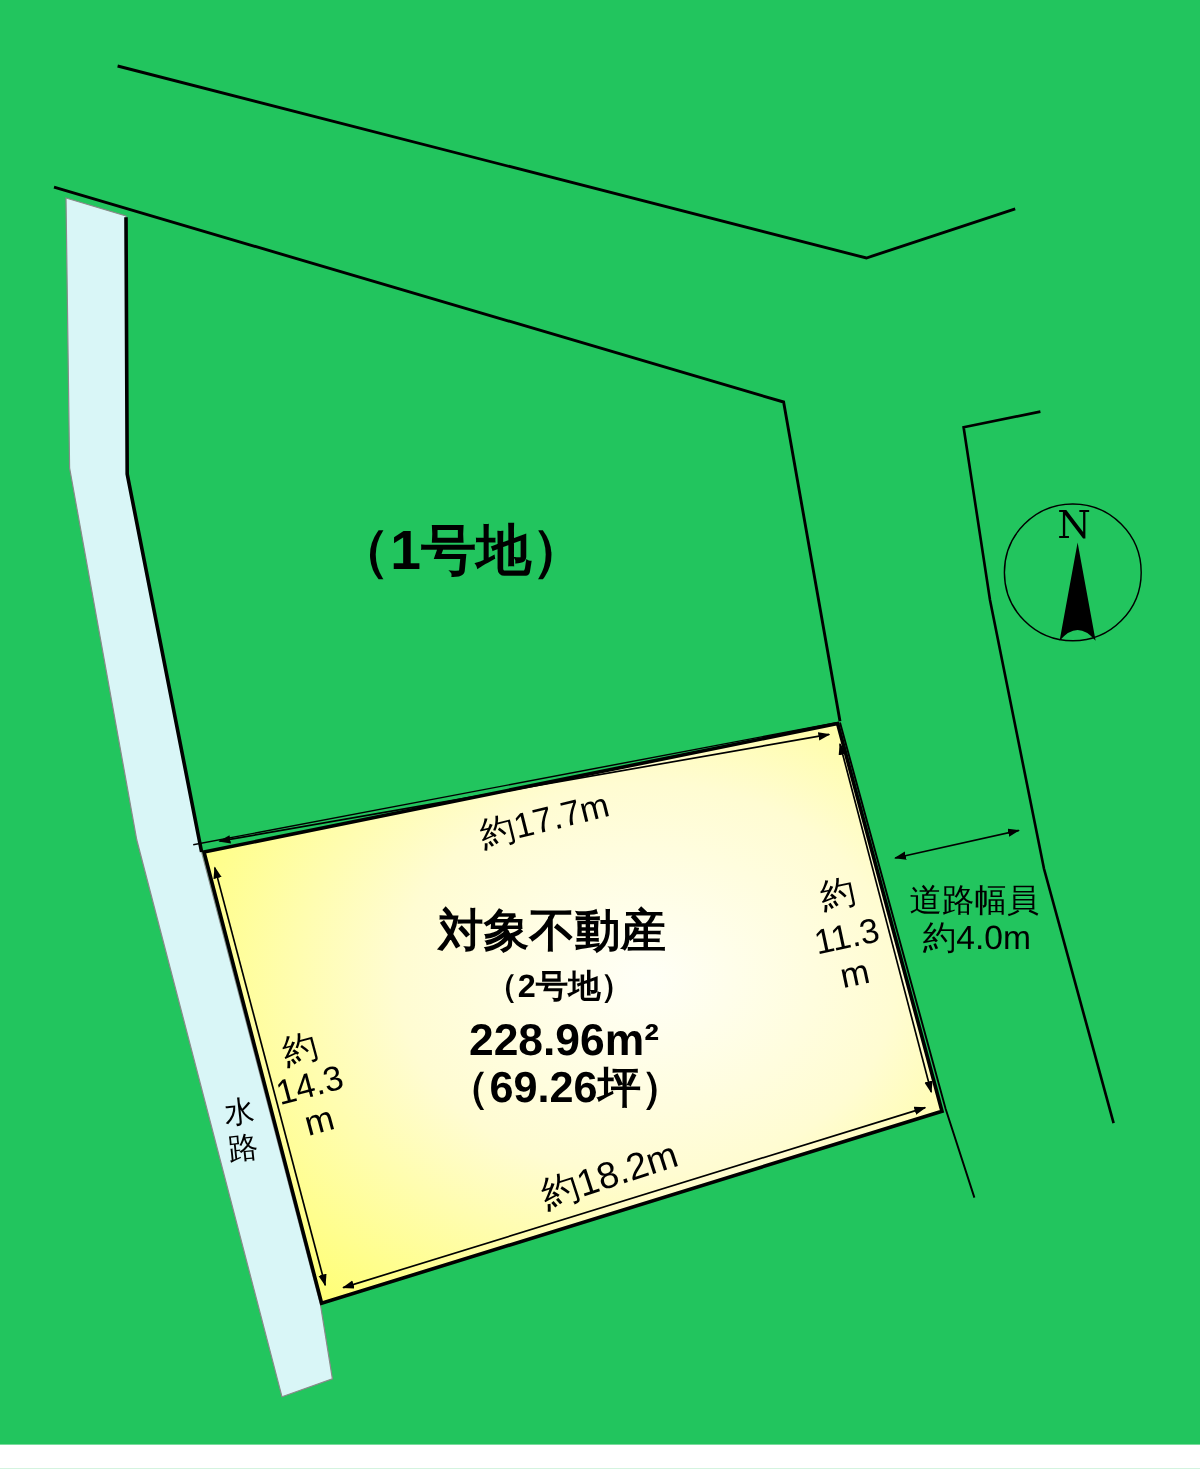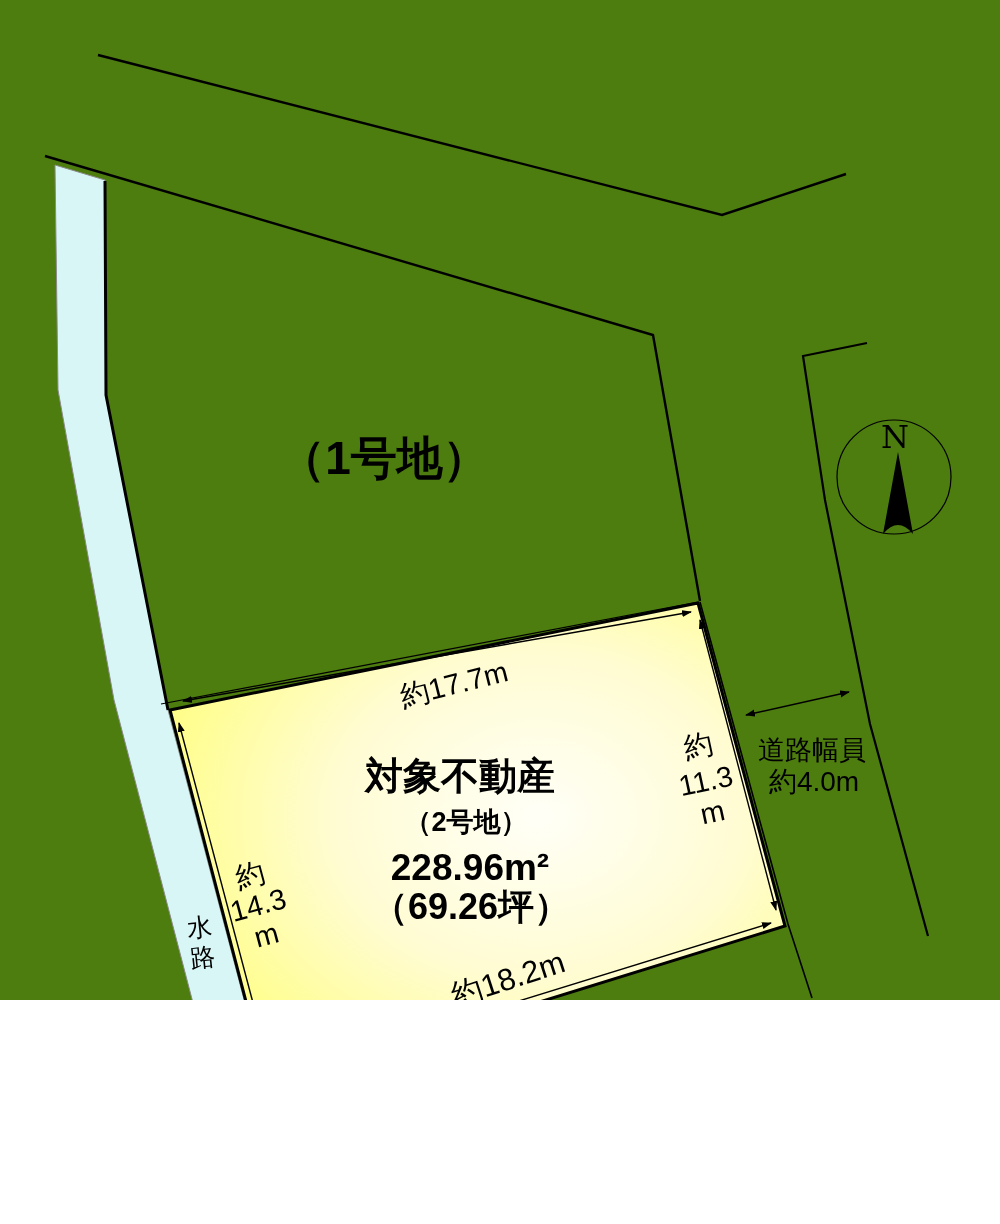--- a/index.html
+++ b/index.html
@@ -3,22 +3,22 @@
 <meta charset="utf-8">
 <style>
   html, body {
     margin: 0;
     padding: 0;
     background: #ffffff;
   }
   .page {
     position: relative;
     width: 1000px;
-    height: 1000px;
-    background: #4d7c0f;
+    height: 1204px;
+    background: #22c55e;
     overflow: hidden;
     font-family: "Liberation Sans", "DejaVu Sans", sans-serif;
   }
   svg { display: block; }
   text {
     font-family: "Liberation Sans", "DejaVu Sans", sans-serif;
     fill: #000000;
   }
   .bold { font-weight: bold; }
   .serif { font-family: "DejaVu Serif", "Liberation Serif", serif; }

